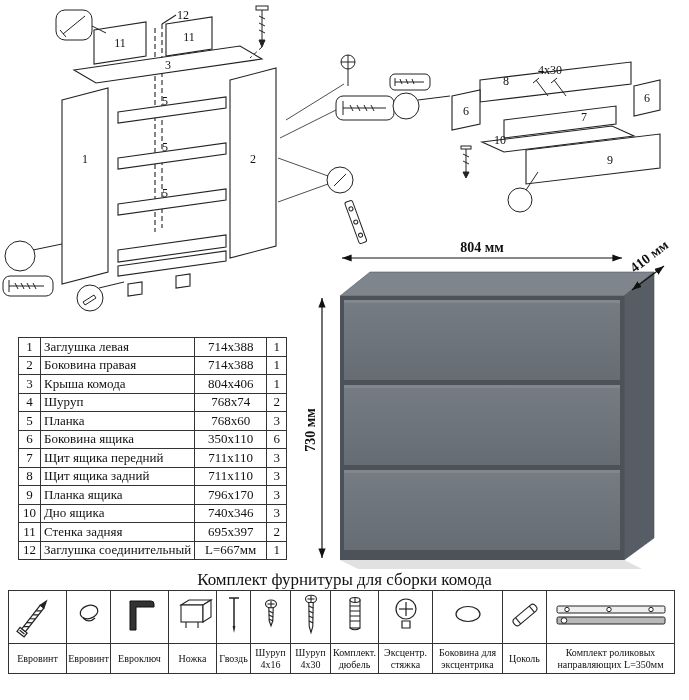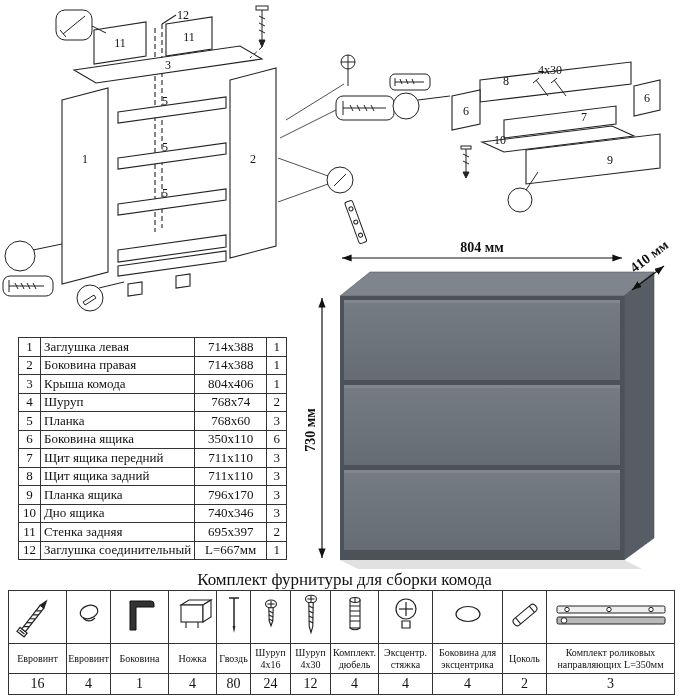--- a/index.html
+++ b/index.html
@@ -435,45 +435,31 @@
               <circle cx="100" cy="18.5" r="2.2" fill="#fff"></circle>
             <rect x="6" y="26" width="108" height="7" rx="1.5" fill="#b9b9b9"></rect>
             <circle cx="13" cy="29.5" r="2.8" fill="#fff"></circle>
           </g>
         </svg>
       </td>
     </tr>
     <tr>
       <td class="name-cell">Евровинт</td>
       <td class="name-cell">Евровинт</td>
-      <td class="name-cell">Боковина</td>
+      <td class="name-cell">Евроключ</td>
       <td class="name-cell">Ножка</td>
       <td class="name-cell">Гвоздь</td>
       <td class="name-cell">Шуруп
 4х16</td>
       <td class="name-cell">Шуруп
 4х30</td>
       <td class="name-cell">Комплект.
 дюбель</td>
       <td class="name-cell">Эксцентр.
 стяжка</td>
       <td class="name-cell">Боковина для
 эксцентрика</td>
       <td class="name-cell">Цоколь</td>
       <td class="name-cell">Комплект роликовых
 направляющих L=350мм</td>
     </tr>
-    <tr>
-      <td class="qty-cell">16</td>
-      <td class="qty-cell">4</td>
-      <td class="qty-cell">1</td>
-      <td class="qty-cell">4</td>
-      <td class="qty-cell">80</td>
-      <td class="qty-cell">24</td>
-      <td class="qty-cell">12</td>
-      <td class="qty-cell">4</td>
-      <td class="qty-cell">4</td>
-      <td class="qty-cell">4</td>
-      <td class="qty-cell">2</td>
-      <td class="qty-cell">3</td>
-    </tr>
   </tbody>
 </table>
 
 </body></html>

